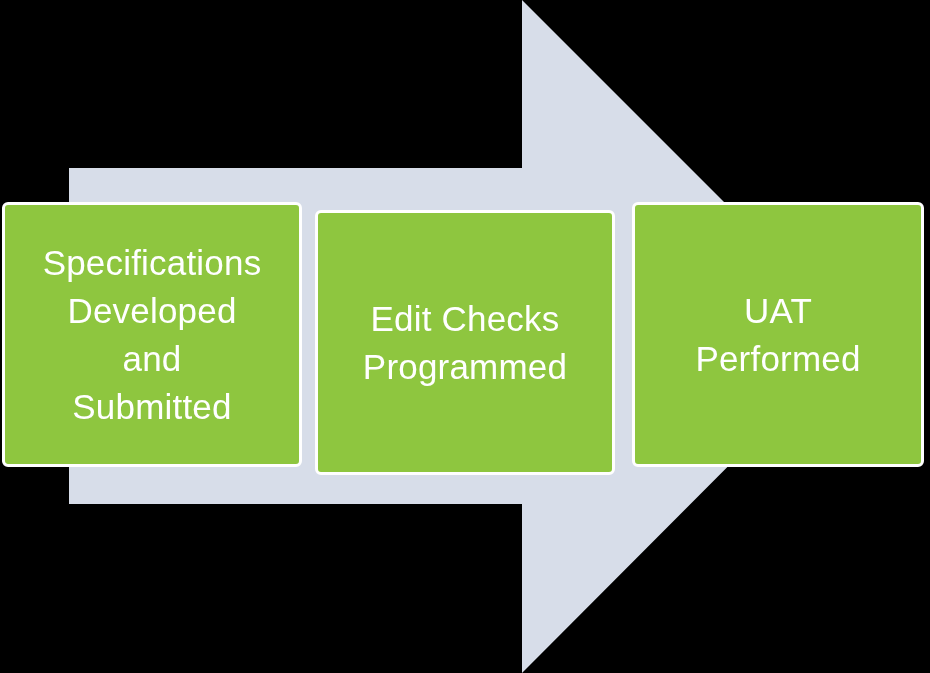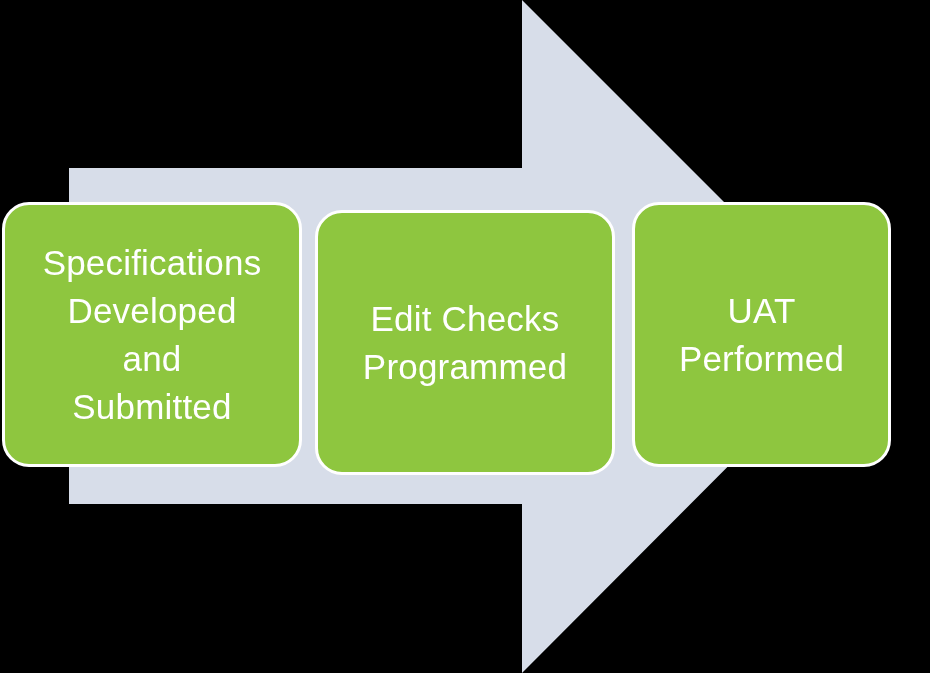--- a/index.html
+++ b/index.html
@@ -28,36 +28,36 @@
   .arrow-svg polygon {
     fill: var(--arrow, #d7dde9);
   }
   .step-box {
     position: absolute;
     top: 202px;
     height: 265px;
     box-sizing: border-box;
     background: linear-gradient(180deg, var(--box, #8ec63f) 0%, var(--box, #8ec63f) 100%);
     border: 3px solid var(--box-border, #ffffff);
-    border-radius: 27px;
+    border-radius: 6px;
     display: flex;
     align-items: center;
     justify-content: center;
     text-align: center;
   }
   .step-label {
     color: var(--text, #ffffff);
     font-size: 35px;
     line-height: 48px;
     white-space: pre-line;
     letter-spacing: 0.2px;
   }
   .box-1 { left: 2px;   width: 300px; }
   .box-2 { left: 315px; width: 300px; margin-top: 8px; }
-  .box-3 { left: 632px; width: 259px; }
+  .box-3 { left: 632px; width: 292px; }
 </style>
 </head>
 <body>
 
 <div class="canvas">
 
   <svg class="arrow-svg" viewBox="0 0 930 673" preserveAspectRatio="none" aria-hidden="true">
     <polygon points="69,168 522,168 522,0 858,336 522,673 522,504 69,504"></polygon>
   </svg>
 

